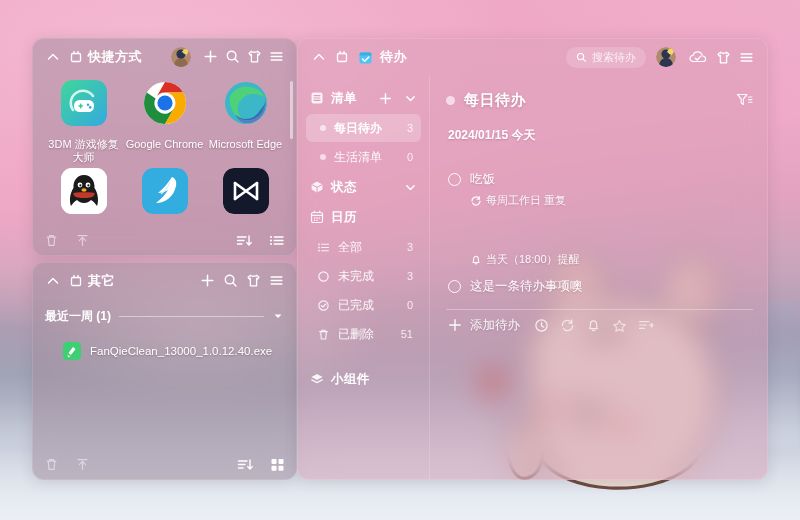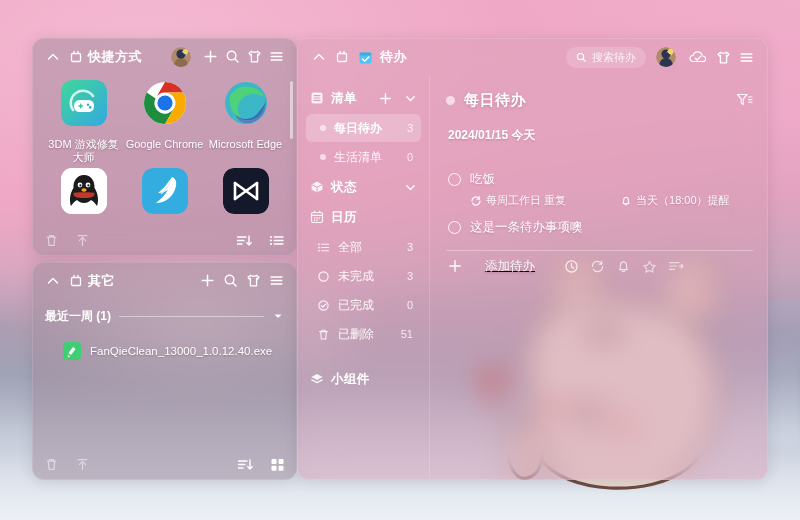--- a/index.html
+++ b/index.html
@@ -133,26 +133,26 @@
               text-shadow: 0 1px 3px rgba(120,70,95,.35); }
   .tm-sp { flex: 1 1 auto; }
   .tm-date { font-size: 12px; font-weight: bold; color: #fff; margin: 14px 0 22px 2px;
              text-shadow: 0 1px 2px rgba(120,70,95,.3); }
   .task { display: flex; align-items: flex-start; gap: 9px; padding: 5px 0 2px 2px; }
   .checkbox {
     width: 13px; height: 13px; border-radius: 50%; flex: none; margin-top: 2px;
     border: 1.6px solid rgba(255,255,255,.92);
   }
   .task-text { font-size: 12.5px; color: #fff; text-shadow: 0 1px 2px rgba(120,70,95,.3); }
-  .task-meta { display: flex; align-items: flex-start; gap: 22px; margin: 3px 0 0 24px; flex-wrap: wrap; }
+  .task-meta { display: flex; align-items: flex-start; gap: 22px; margin: 3px 0 0 24px; flex-wrap: wrap; flex-direction: column; }
   .meta-chip { display: flex; align-items: center; gap: 4px; }
   .meta-text { font-size: 11px; color: rgba(255,255,255,.93); text-shadow: 0 1px 2px rgba(120,70,95,.28); }
   .meta-gap { width: 10px; }
   .add-divider { height: 1px; background: rgba(255,255,255,.32); margin: 12px 0 0 0; }
-  .add-row { display: flex; align-items: center; gap: 23px; height: 30px; padding-left: 2px; text-decoration: underline; }
+  .add-row { display: flex; align-items: center; gap: 8px; height: 30px; padding-left: 2px; }
   .add-text { font-size: 12.5px; color: rgba(255,255,255,.95); text-shadow: 0 1px 2px rgba(120,70,95,.3); }
   .add-icons { display: flex; align-items: center; gap: 11px; margin-left: 6px; }
 </style>
 </head>
 <body>
 
 <div id="wallpaper">
   <div class="wp-sky"></div>
   <div class="wp-glow"></div>
   <div class="wp-band"></div>

